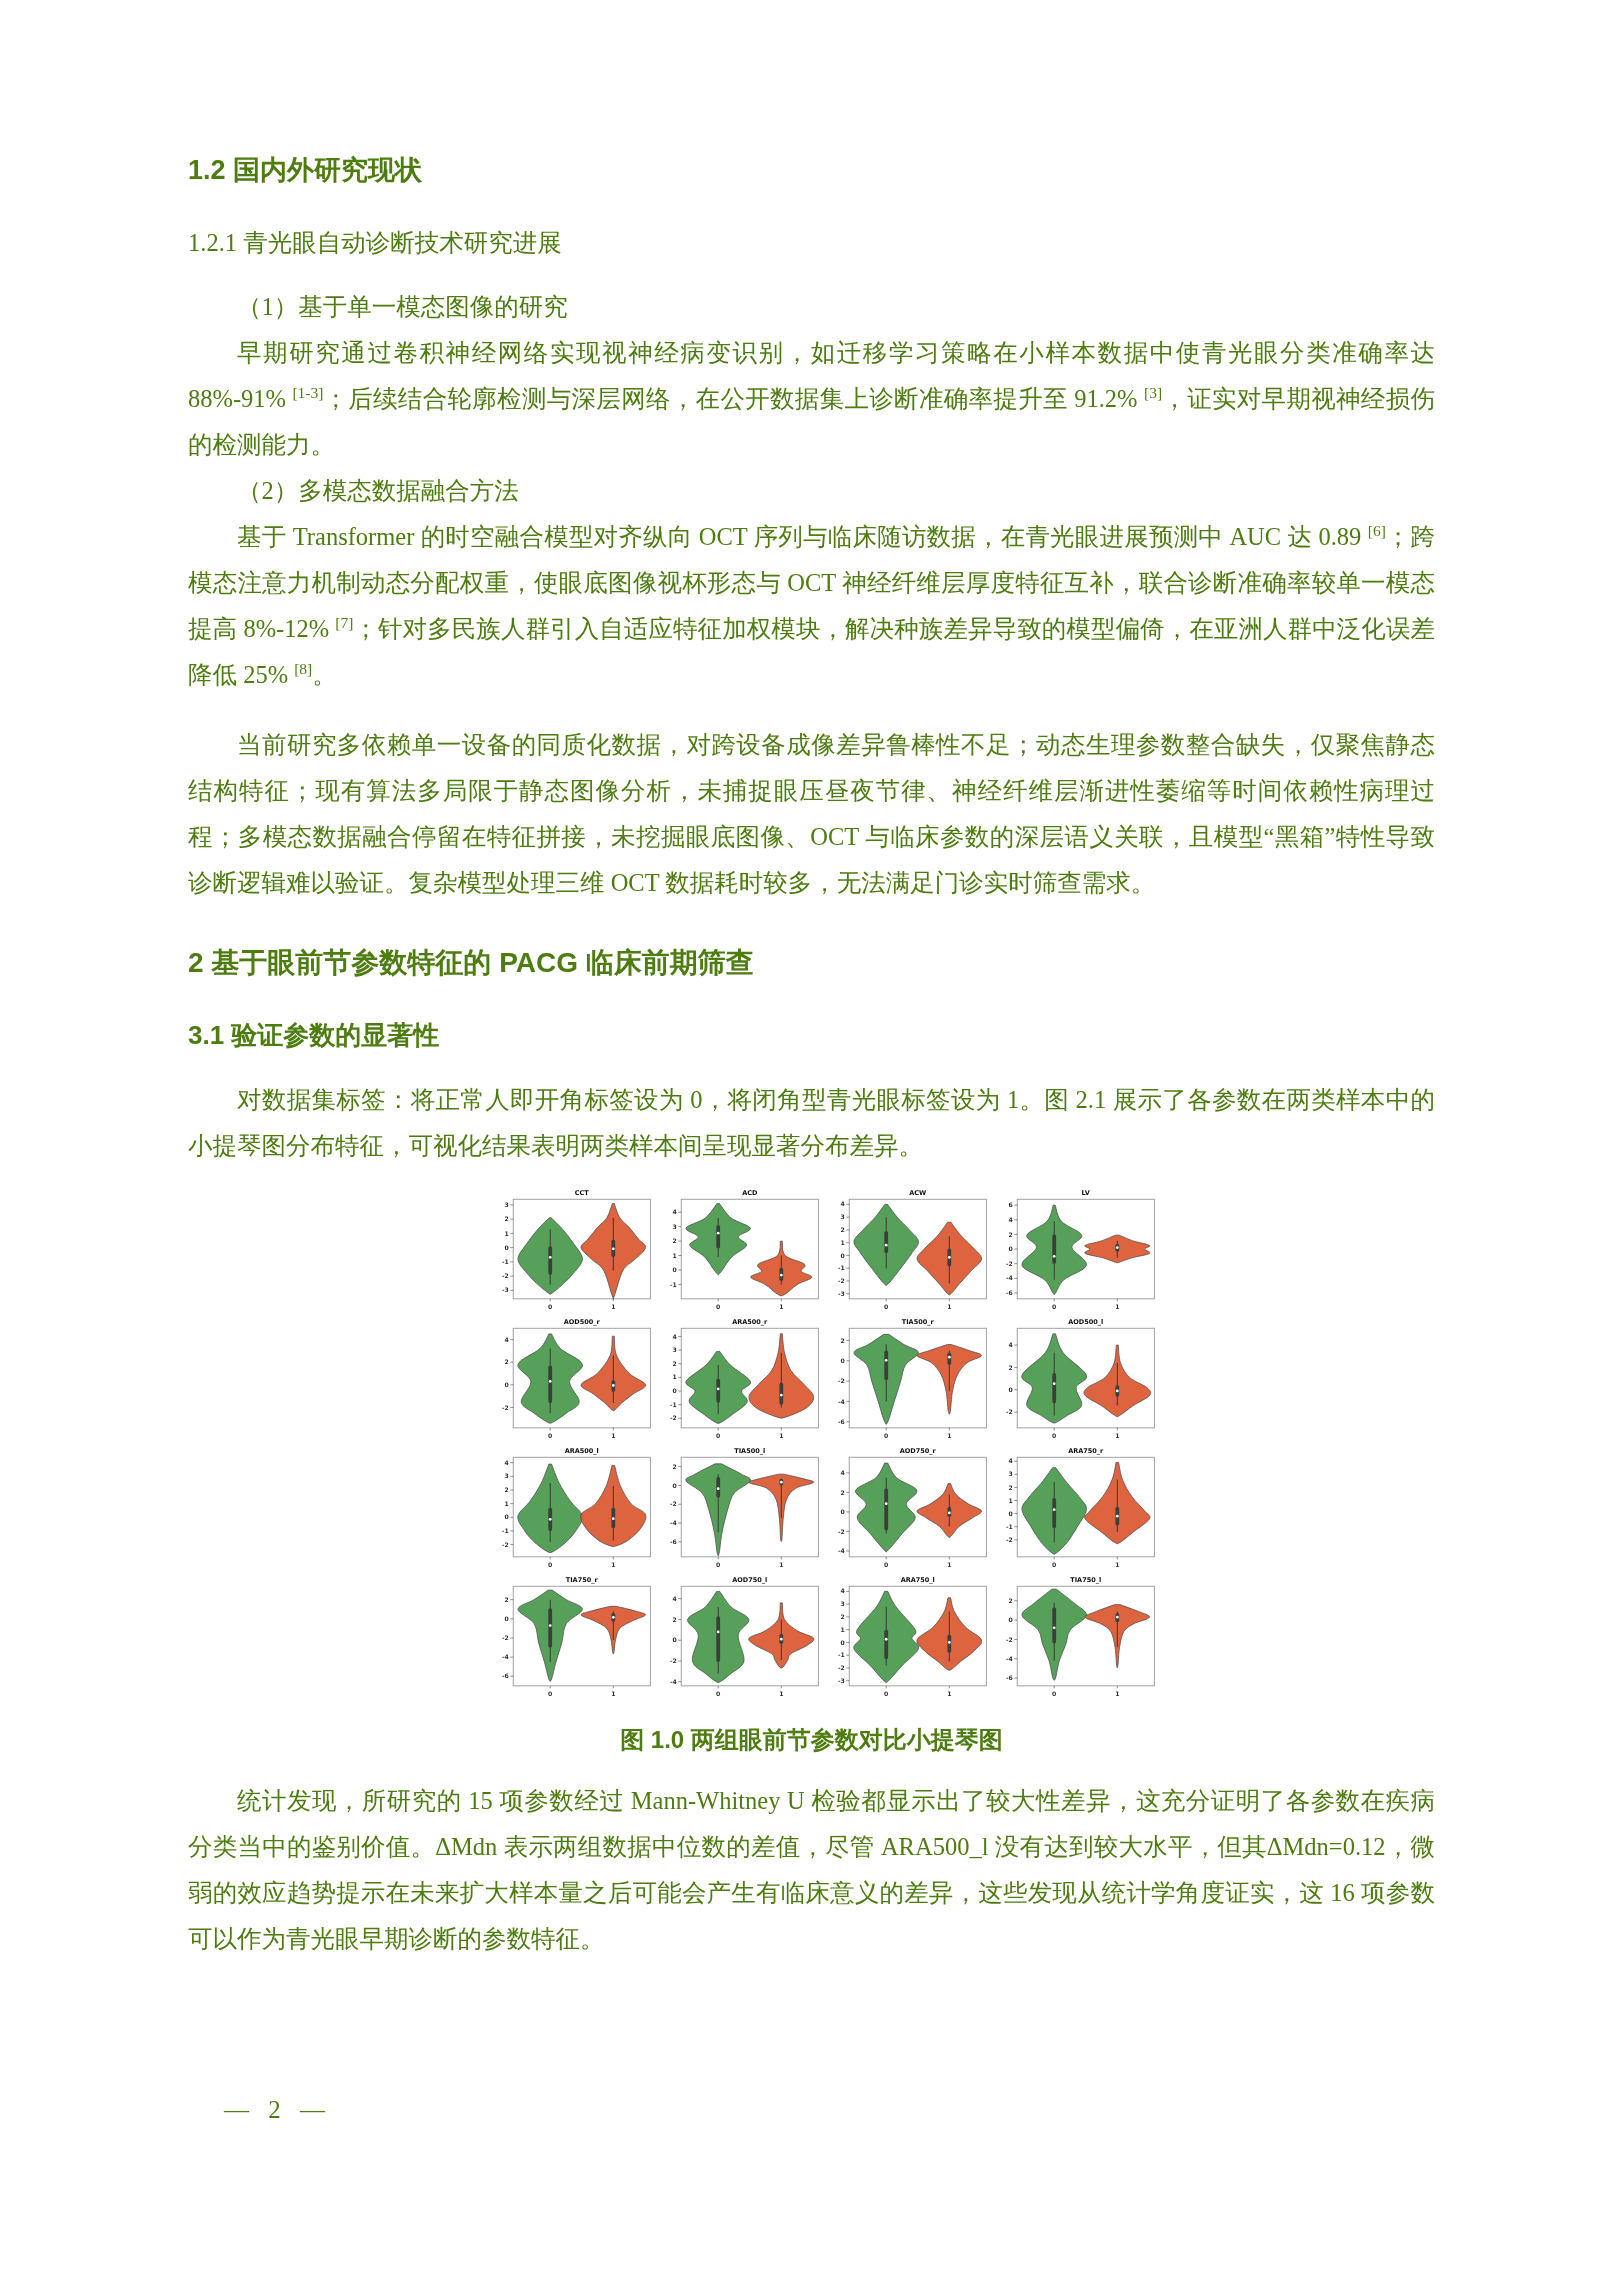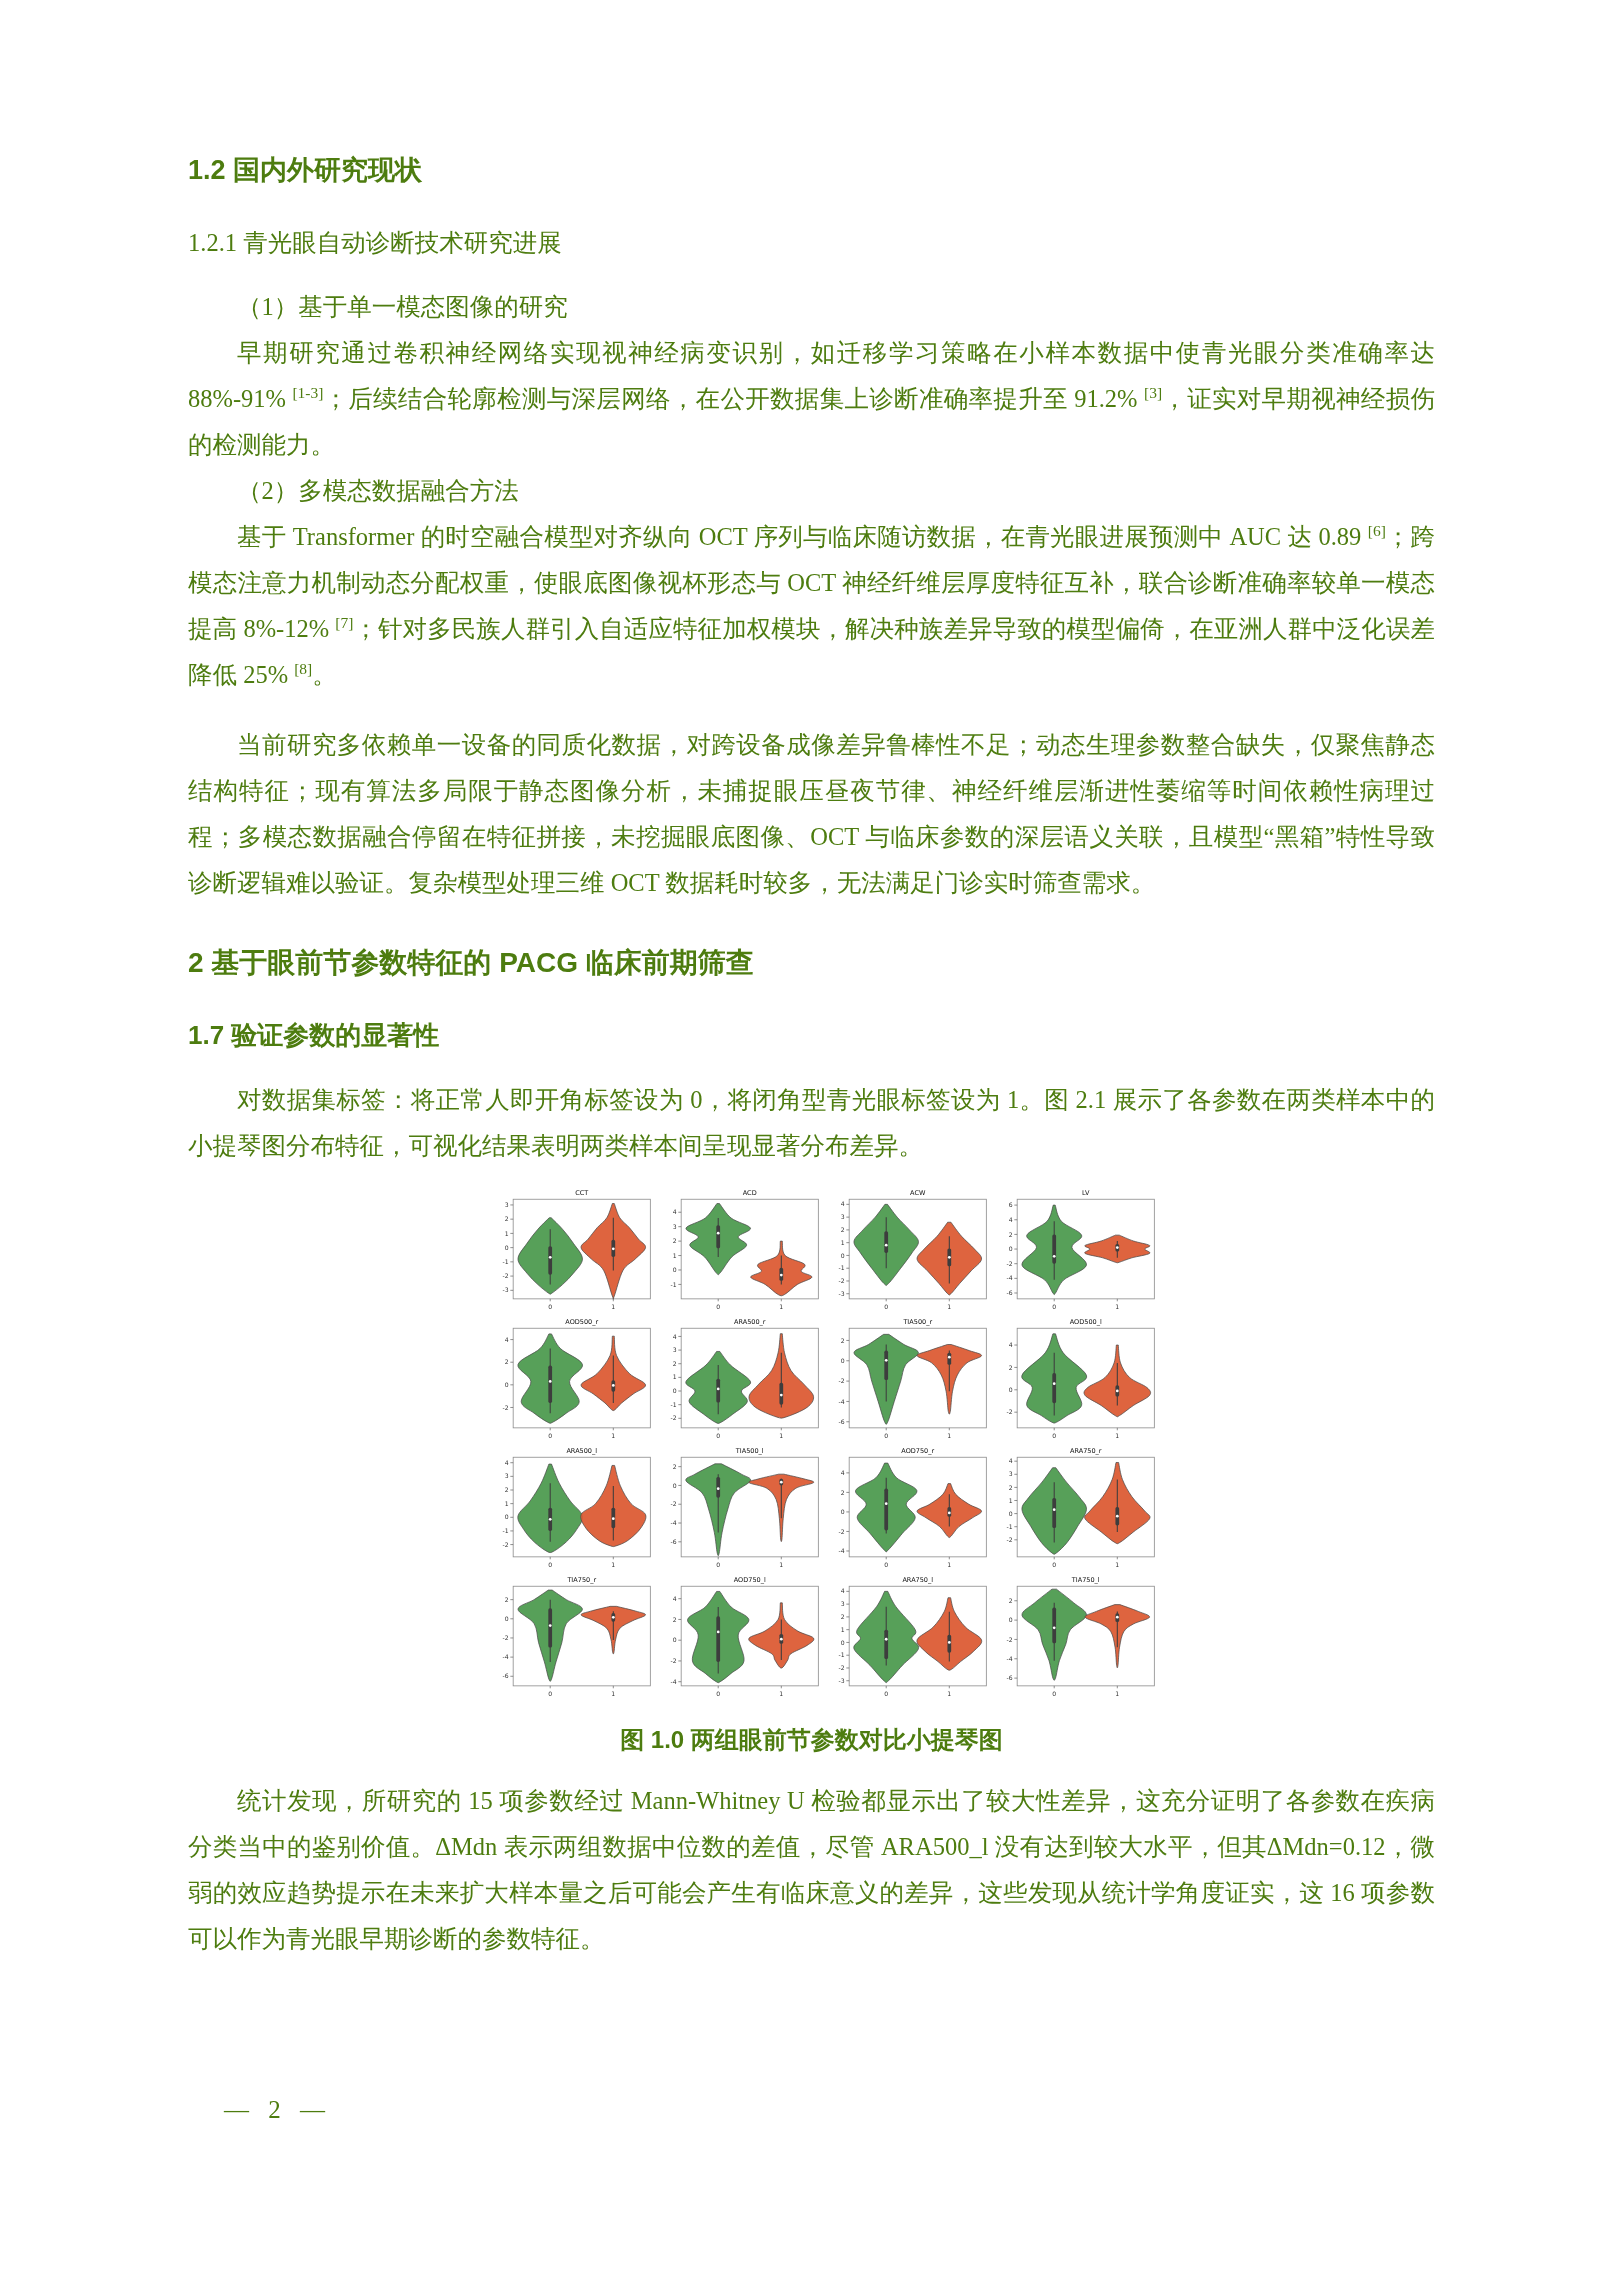--- a/index.html
+++ b/index.html
@@ -41,20 +41,21 @@
   p.body.first{margin-top:24.5px;}
   p.body sup{font-size:15.5px;line-height:0;vertical-align:super;}
   .mt-h122{margin-top:33px;}
   figure{margin:18px 0 0 0;text-align:center;}
   .violin-grid{
     display:grid;
     grid-template-columns:repeat(4, 168px);
     grid-auto-rows:129px;
     justify-content:center;
     margin-left:29.5px;
+    font-weight:bold;
   }
   .violin-grid svg{display:block;}
   figcaption{
     font-family:"Liberation Sans", sans-serif;
     font-weight:700;font-size:24px;line-height:28px;
     margin-top:23px;
   }
   .pageno{
     position:absolute;
     top:2096px;left:224px;
@@ -74,21 +75,21 @@
   <p class="body first"><span>（1）基于单一模态图像的研究</span></p>
   <p class="body"><span>早期研究通过卷积神经网络实现视神经病变识别，如迁移学习策略在小样本数据中使青光眼分类准确率达 88%-91% </span><sup>[1-3]</sup><span>；后续结合轮廓检测与深层网络，在公开数据集上诊断准确率提升至 91.2% </span><sup>[3]</sup><span>，证实对早期视神经损伤的检测能力。</span></p>
   <p class="body"><span>（2）多模态数据融合方法</span></p>
   <p class="body"><span>基于 Transformer 的时空融合模型对齐纵向 OCT 序列与临床随访数据，在青光眼进展预测中 AUC 达 0.89 </span><sup>[6]</sup><span>；跨模态注意力机制动态分配权重，使眼底图像视杯形态与 OCT 神经纤维层厚度特征互补，联合诊断准确率较单一模态提高 8%-12% </span><sup>[7]</sup><span>；针对多民族人群引入自适应特征加权模块，解决种族差异导致的模型偏倚，在亚洲人群中泛化误差降低 25% </span><sup>[8]</sup><span>。</span></p>
 
 
   <p class="body first"><span>当前研究多依赖单一设备的同质化数据，对跨设备成像差异鲁棒性不足；动态生理参数整合缺失，仅聚焦静态结构特征；现有算法多局限于静态图像分析，未捕捉眼压昼夜节律、神经纤维层渐进性萎缩等时间依赖性病理过程；多模态数据融合停留在特征拼接，未挖掘眼底图像、OCT 与临床参数的深层语义关联，且模型“黑箱”特性导致诊断逻辑难以验证。复杂模型处理三维 OCT 数据耗时较多，无法满足门诊实时筛查需求。</span></p>
 
   <h1 class="h-chapter">2 基于眼前节参数特征的 PACG 临床前期筛查</h1>
 
-  <h2 class="h-sec2">1.7 验证参数的显著性</h2>
+  <h2 class="h-sec2">3.1 验证参数的显著性</h2>
 
   <p class="body first"><span>对数据集标签：将正常人即开角标签设为 0，将闭角型青光眼标签设为 1。图 2.1 展示了各参数在两类样本中的小提琴图分布特征，可视化结果表明两类样本间呈现显著分布差异。</span></p>
 
   <figure>
     <div class="violin-grid">
         <svg width="168" height="129" viewBox="0 0 205 158">
           <text x="112" y="10" font-size="8" text-anchor="middle" fill="#111" font-family="&quot;DejaVu Sans&quot;, sans-serif">CCT</text>
           <rect x="28" y="15" width="168" height="122" fill="#fff" stroke="#8d8d8d" stroke-width="1"></rect>
           <line x1="24.5" y1="21.971428571428568" x2="28" y2="21.971428571428568" stroke="#555" stroke-width="0.8"></line>
           <text x="22.5" y="24.57142857142857" font-size="7.5" text-anchor="end" fill="#333" font-family="&quot;DejaVu Sans&quot;, sans-serif">3</text>

